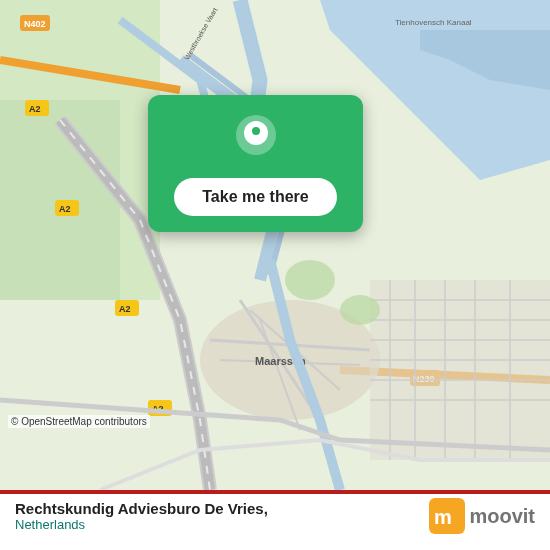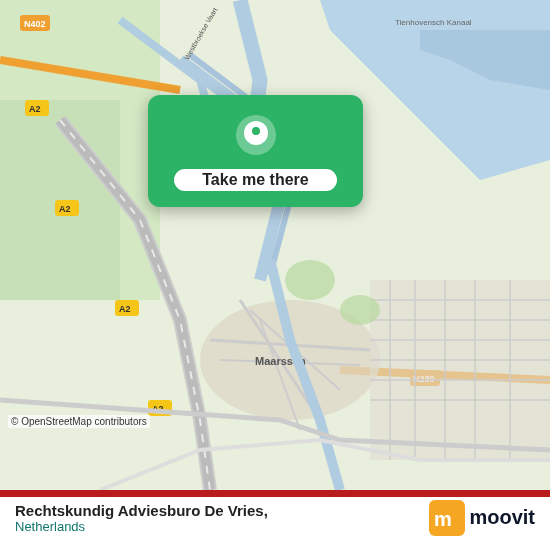--- a/index.html
+++ b/index.html
@@ -25,21 +25,21 @@
       height: 100%;
       position: absolute;
       top: 0; left: 0;
     }
 
     
     #info-bar {
       width: 550px;
       height: 48px;
       background: white;
-      border-top: 7px solid #b91c1c;
+      border-top: 4px solid #b91c1c;
       display: flex;
       align-items: center;
       justify-content: space-between;
       padding: 0 15px;
     }
 
     .info-text {
       display: flex;
       flex-direction: column;
     }
@@ -62,21 +62,21 @@
     }
 
     .moovit-icon {
       width: 36px;
       height: 36px;
     }
 
     .moovit-text {
       font-size: 20px;
       font-weight: bold;
-      color: #0f172a;
+      color: #737373;
     }
 
     
     .osm-attribution {
       position: absolute;
       bottom: 62px;
       left: 8px;
       font-size: 10px;
       color: #333;
       background: rgba(255,255,255,0.7);
@@ -104,25 +104,26 @@
       width: 44px;
       height: 44px;
       margin-bottom: 12px;
     }
 
     .take-me-btn {
       background: white;
       color: #222;
       border: none;
       border-radius: 25px;
-      padding: 2px 28px;
+      padding: 10px 28px;
       font-size: 16px;
       font-weight: 600;
       cursor: pointer;
       white-space: nowrap;
+      margin-top: 9px;
     }
   </style>
 </head>
 <body>
 
 <div id="map-container">
 
   <svg class="map-bg" viewBox="0 0 550 490" xmlns="http://www.w3.org/2000/svg">
 
     <rect width="550" height="490" fill="#e8efdc"></rect>

